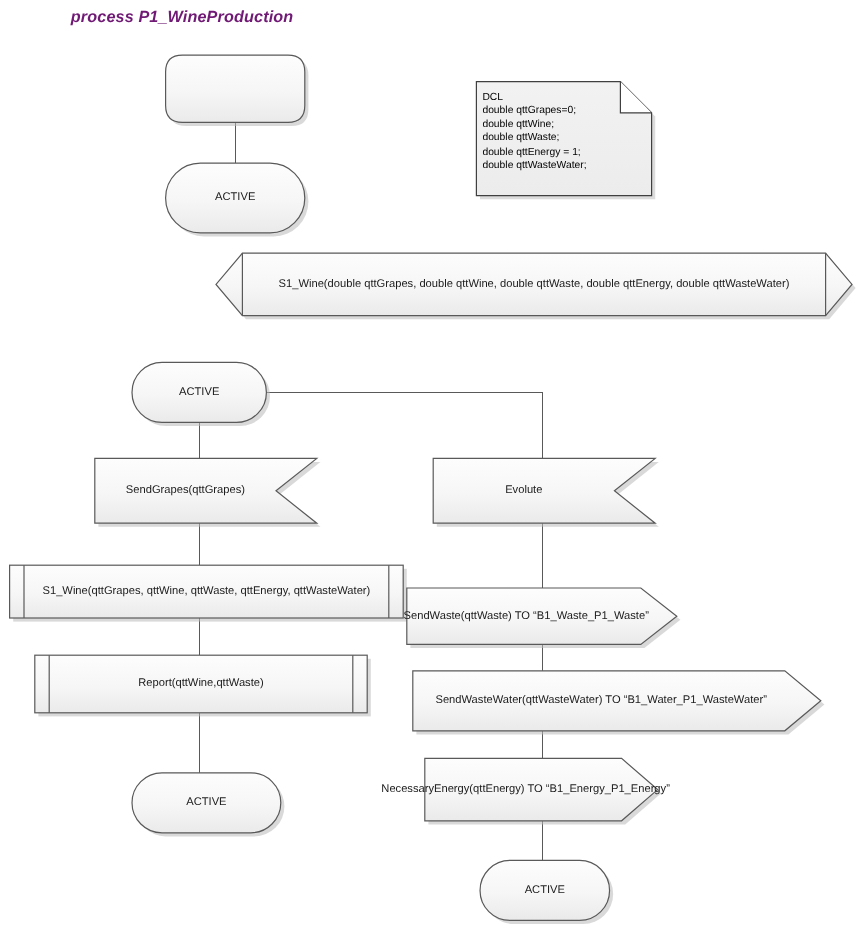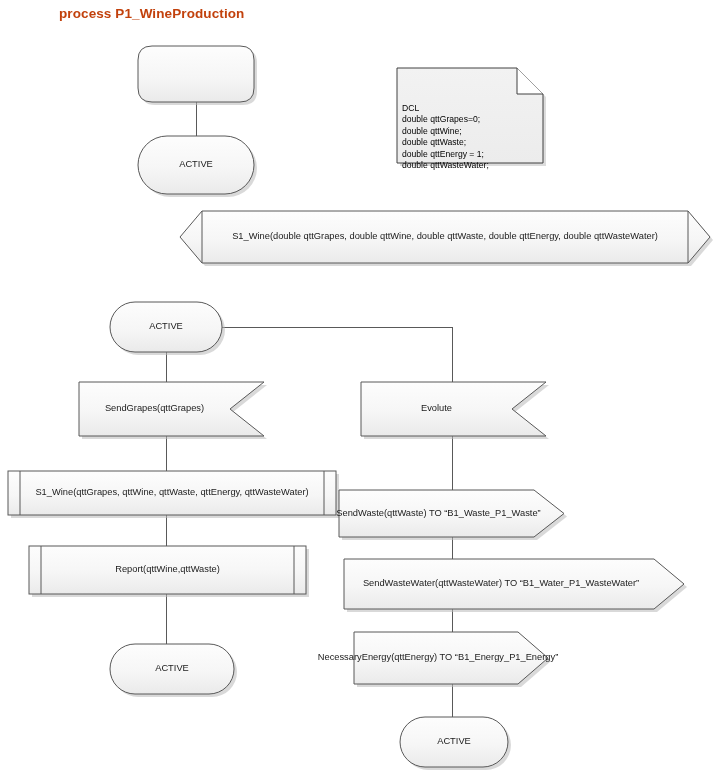--- a/index.html
+++ b/index.html
@@ -23,39 +23,39 @@
     position: absolute;
     left: 0;
     top: 0;
   }
   .title {
     position: absolute;
     left: 59px;
     top: 6px;
     font-size: 13.5px;
     font-weight: bold;
-    color: #c2410c;
+    color: #701a75;
     letter-spacing: 0.1px;
     white-space: nowrap;
+    font-style: italic;
   }
   .node-label {
     position: absolute;
     font-size: 9.3px;
     color: #1a1a1a;
     white-space: nowrap;
     text-align: center;
     pointer-events: none;
   }
   .note-text {
     position: absolute;
     font-size: 8.6px;
     color: #000000;
     line-height: 11.4px;
     white-space: pre;
-    margin-top: 28px;
   }
 </style>
 </head>
 <body>
 
 <div id="canvas">
 
   <div class="title">process P1_WineProduction</div>
 
   <svg id="diagram-svg" width="718" height="774" viewBox="0 0 718 774">

